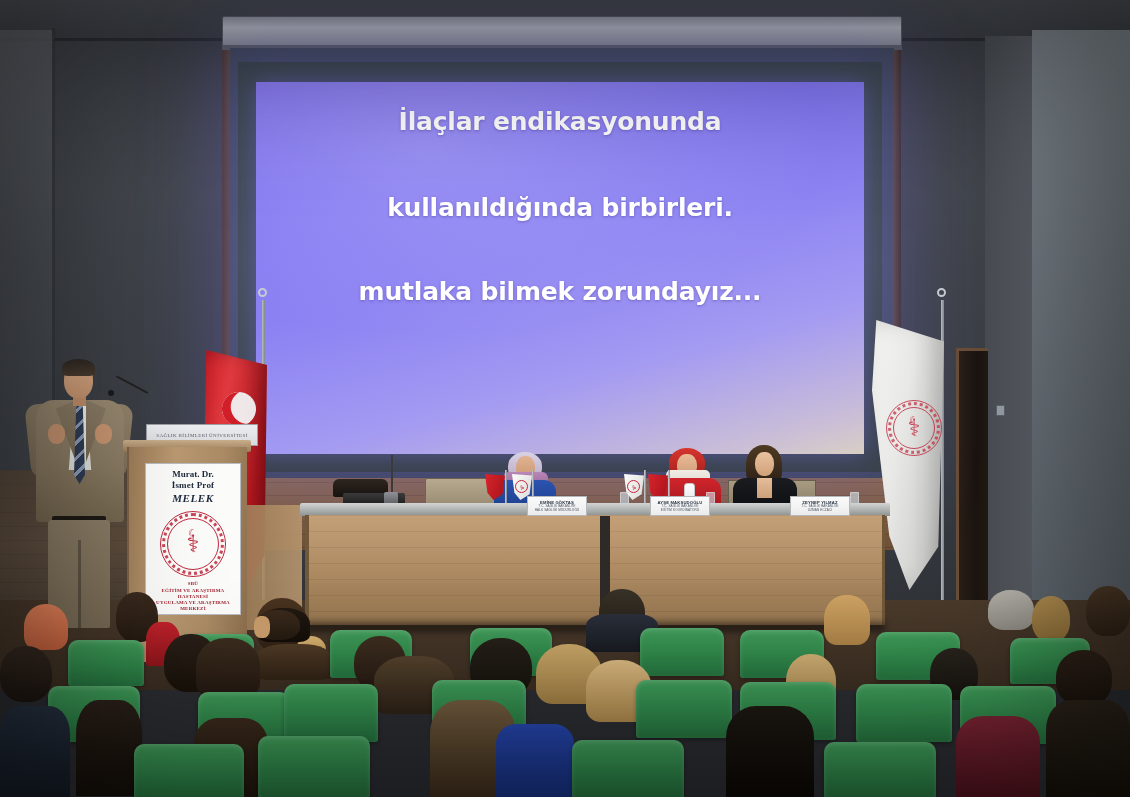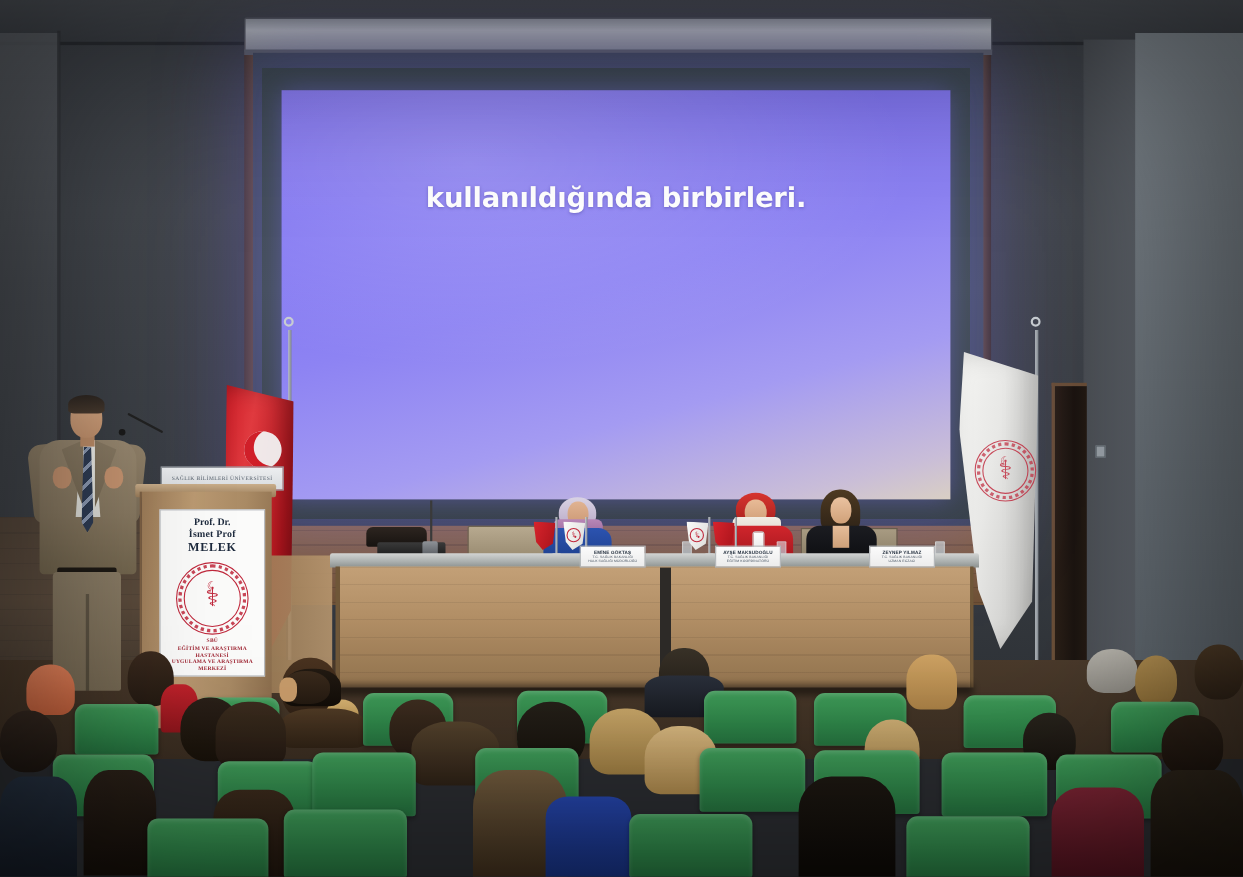--- a/index.html
+++ b/index.html
@@ -166,21 +166,21 @@
   }
   .sign-name-l1, .sign-name-l2, .sign-name-l3 {
     font-family: "Liberation Serif", serif;
     font-weight: bold;
     color: #1d2a3d;
     text-align: center;
     line-height: 1.25;
   }
   .sign-name-l1 { font-size: 9px; }
   .sign-name-l2 { font-size: 9px; letter-spacing: .2px; }
-  .sign-name-l3 { font-size: 11px; letter-spacing: .6px; }
+  .sign-name-l3 { font-size: 11px; letter-spacing: .6px; font-style: italic; }
   .sign-emblem {
     position: relative;
     width: 66px; height: 66px; margin-top: 6px;
   }
   .sign-footer {
     margin-top: 4px; text-align:center; line-height:1.25;
     font-family:"Liberation Serif", serif; font-weight:bold;
     color:#9e2230; font-size:5px; letter-spacing:.2px;
   }
 
@@ -489,23 +489,25 @@
   <div class="wood-wall"></div>
   <div class="wood-wall-2"></div>
   <div class="floor"></div>
 
   <div class="screen-housing"></div>
   <div class="screen-housing-lip"></div>
   <div class="screen-dark-area"></div>
   <div class="screen-glow"></div>
   <div class="screen-surface">
     <div class="slide-text">
+      <div class="slide-line">İlaçlar endikasyonunda</div>
       <div class="slide-gap-a"></div>
       <div class="slide-line">kullanıldığında birbirleri.</div>
       <div class="slide-gap-b"></div>
+      <div class="slide-line">mutlaka bilmek zorundayız...</div>
     </div>
   </div>
 
   <div class="flag-pole" style="left:262px; top:300px; height:300px;"></div>
   <div class="flag-finial" style="left:258px; top:288px;"></div>
   <div class="flag-tr"></div>
   <div class="flag-tr-crescent"></div>
 
   <div class="flag-pole" style="left:941px; top:300px; height:300px;"></div>
   <div class="flag-finial" style="left:937px; top:288px;"></div>
@@ -623,21 +625,21 @@
   </div>
 
   <div class="podium-mic"></div>
   <div class="podium-mic-head"></div>
   <div class="podium-plaque">
     <span>SAĞLIK BİLİMLERİ ÜNİVERSİTESİ</span>
   </div>
   <div class="podium-top"></div>
   <div class="podium-body"></div>
   <div class="podium-sign">
-    <div class="sign-name-l1">Prof. Dr.</div>
+    <div class="sign-name-l1">Murat. Dr.</div>
     <div class="sign-name-l2">İsmet   Prof</div>
     <div class="sign-name-l3">MELEK</div>
     <div class="sign-emblem emblem">
       <div class="ring-outer"></div>
         <div class="ring-dots"></div>
         <div class="ring-inner"></div>
       <div class="crescent">☾</div>
       <div class="caduceus">⚕</div>
     </div>
     <div class="sign-footer">

